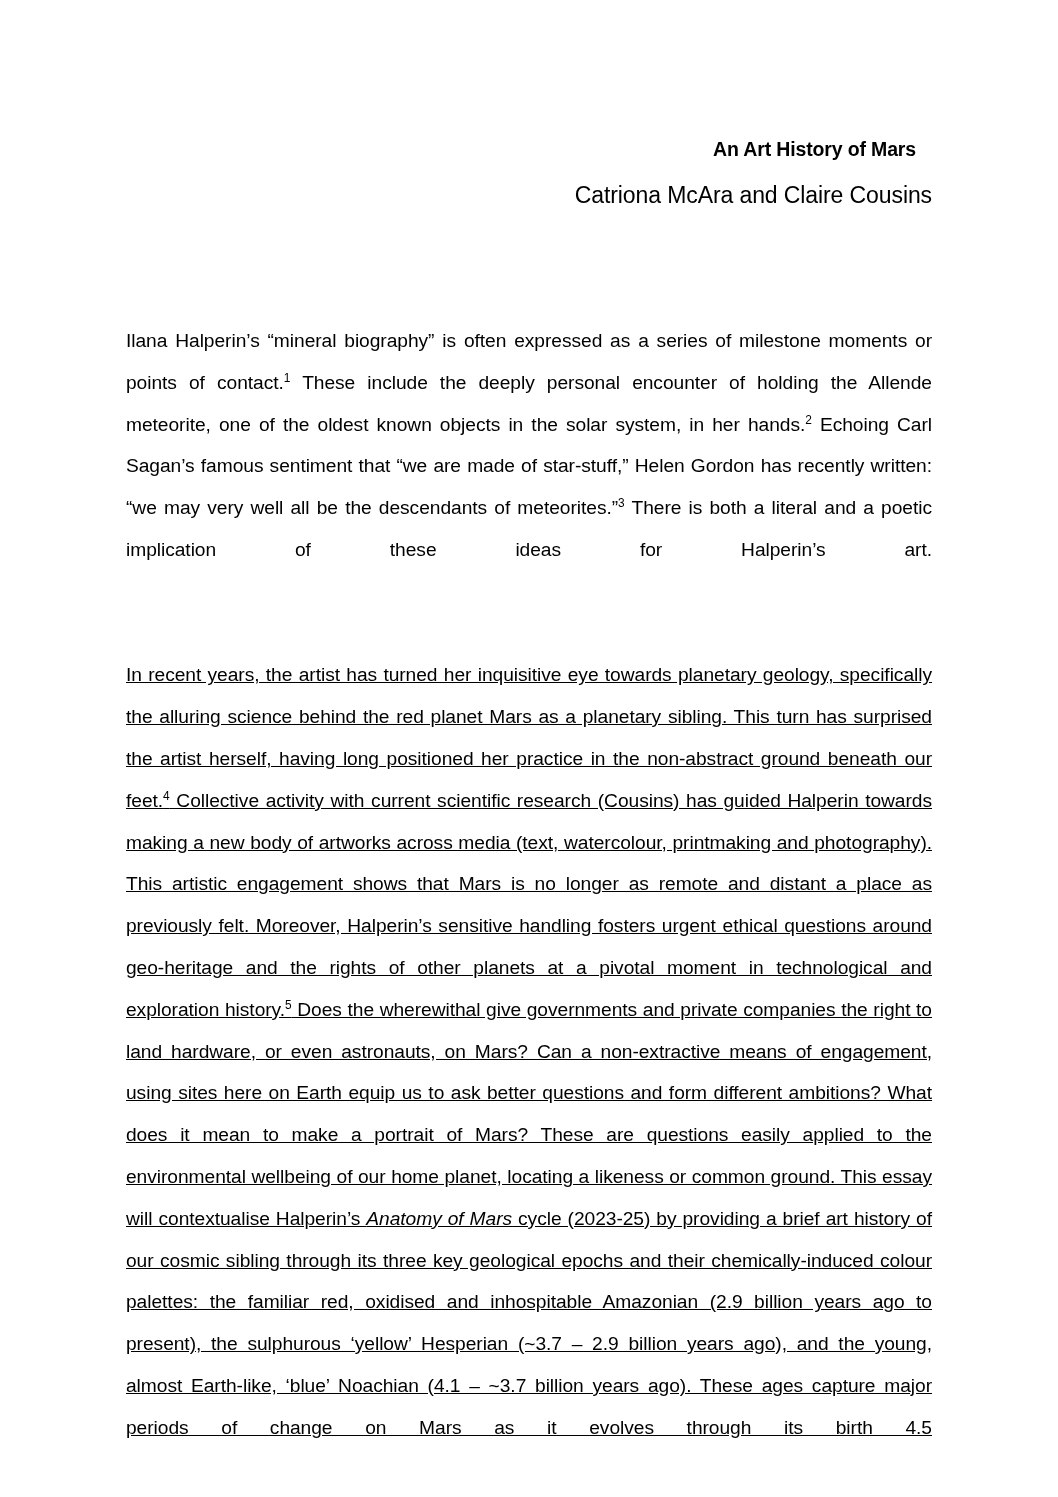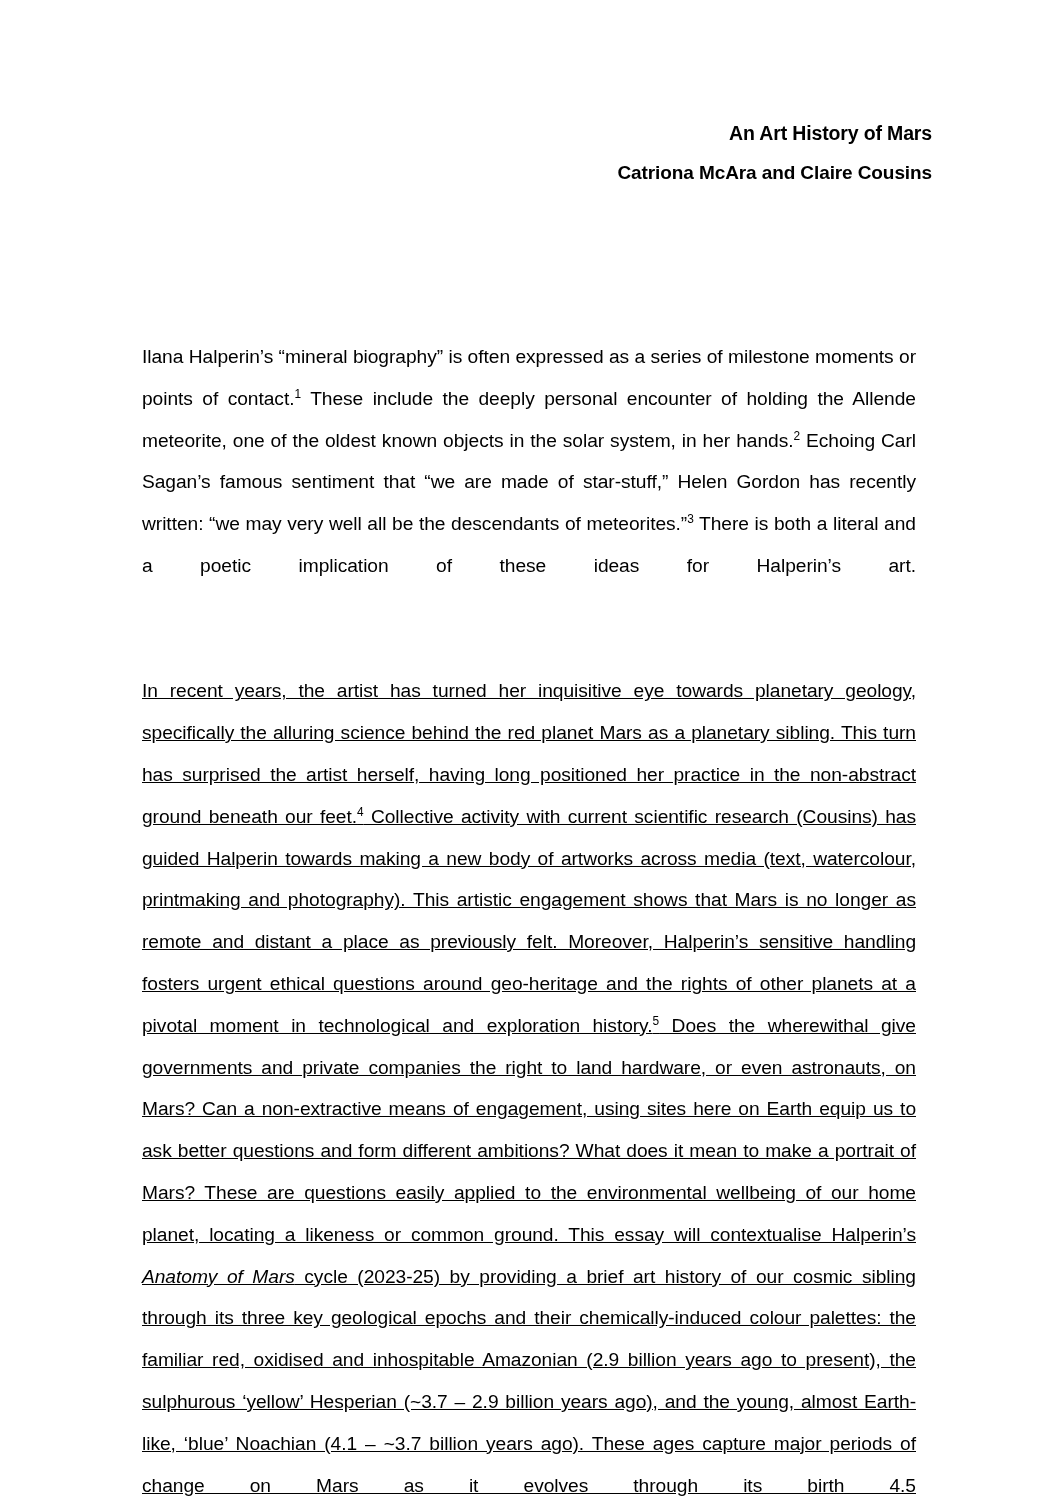--- a/index.html
+++ b/index.html
@@ -31,45 +31,45 @@
     top: 118px;
     width: 806px;
     text-align: right;
   }
 
   .doc-title {
     font-size: 19.5px;
     font-weight: bold;
     letter-spacing: -0.15px;
     line-height: 30px;
-    margin: 0;
+    margin: 16px;
   }
 
   .doc-authors {
-    font-size: 19px;
-    font-weight: bold;
+    font-size: 23px;
+    font-weight: normal;
     letter-spacing: -0.1px;
     line-height: 30px;
     margin: 10px 0 12px 0;
   }
 
   
   .doc-body {
     position: absolute;
     left: 126px;
     top: 320px;
     width: 806px;
   }
 
   .para {
     font-size: 19.2px;
     line-height: 41.8px;
     text-align: justify;
     text-justify: inter-word;
-    margin: 16px;
+    margin: 0;
     letter-spacing: -0.05px;
     hyphens: none;
     -webkit-hyphens: none;
   }
 
   .para + .para {
     margin-top: 41.8px;
     text-decoration: underline;
   }
 

